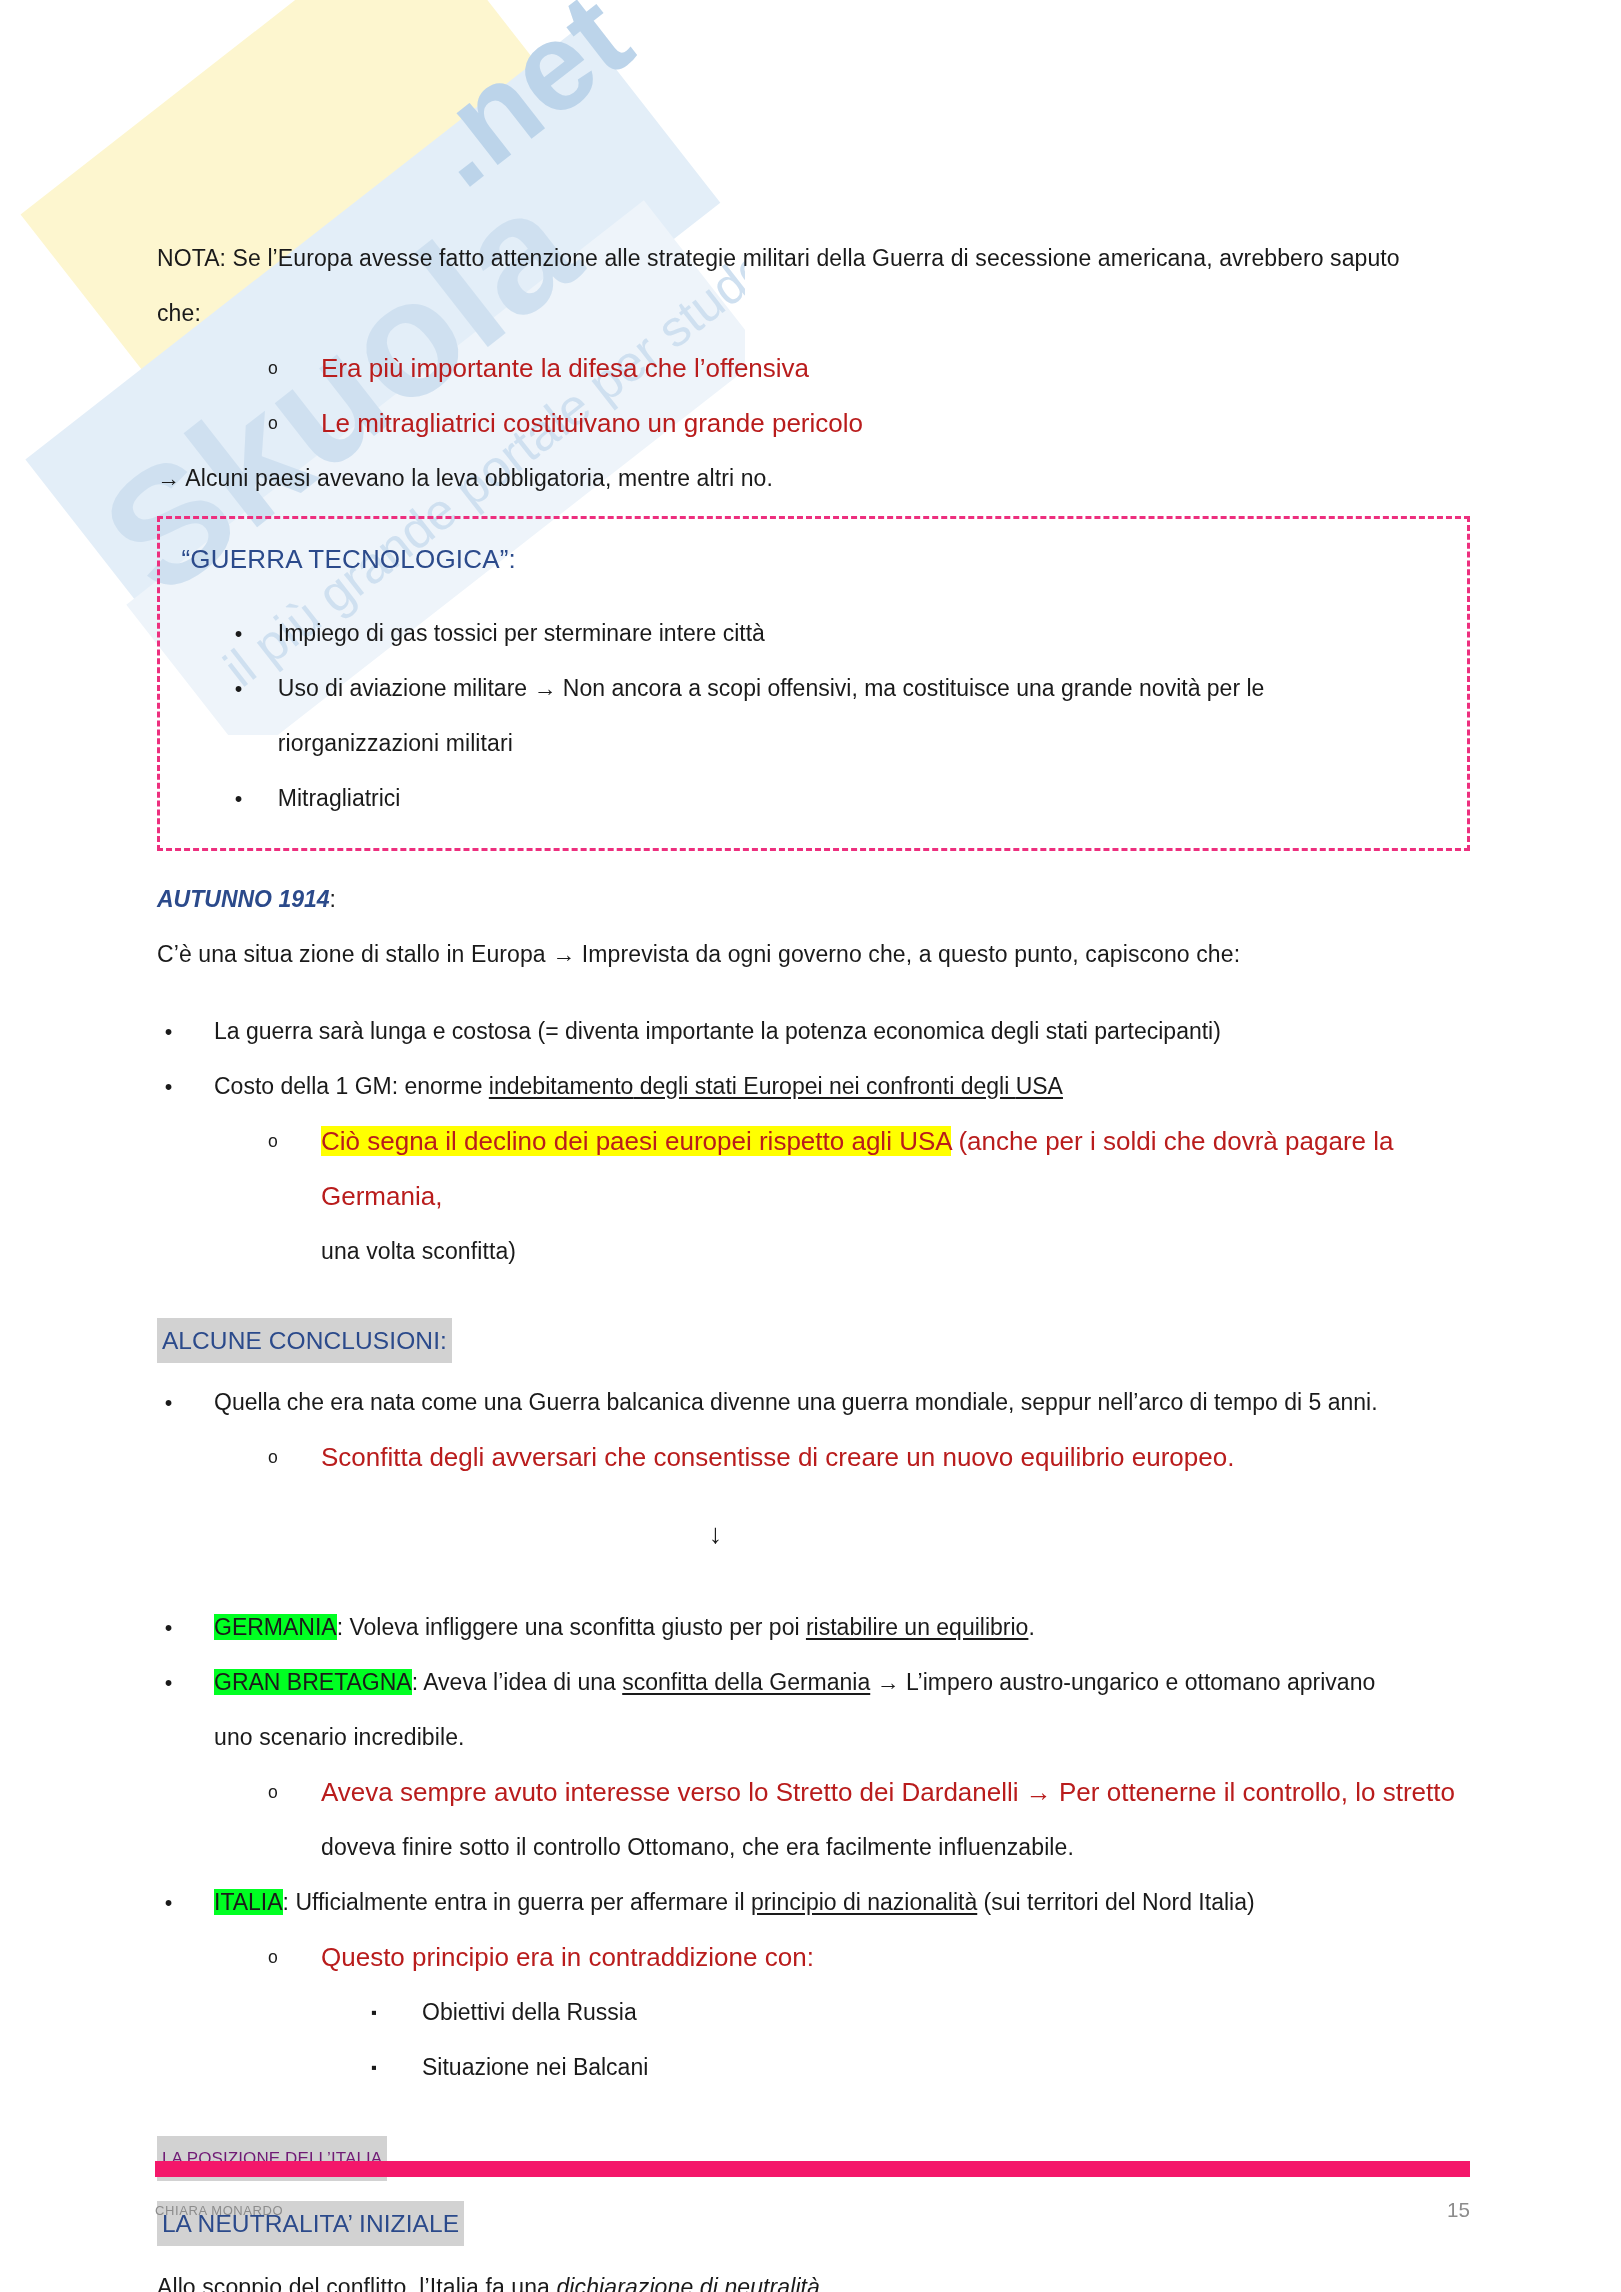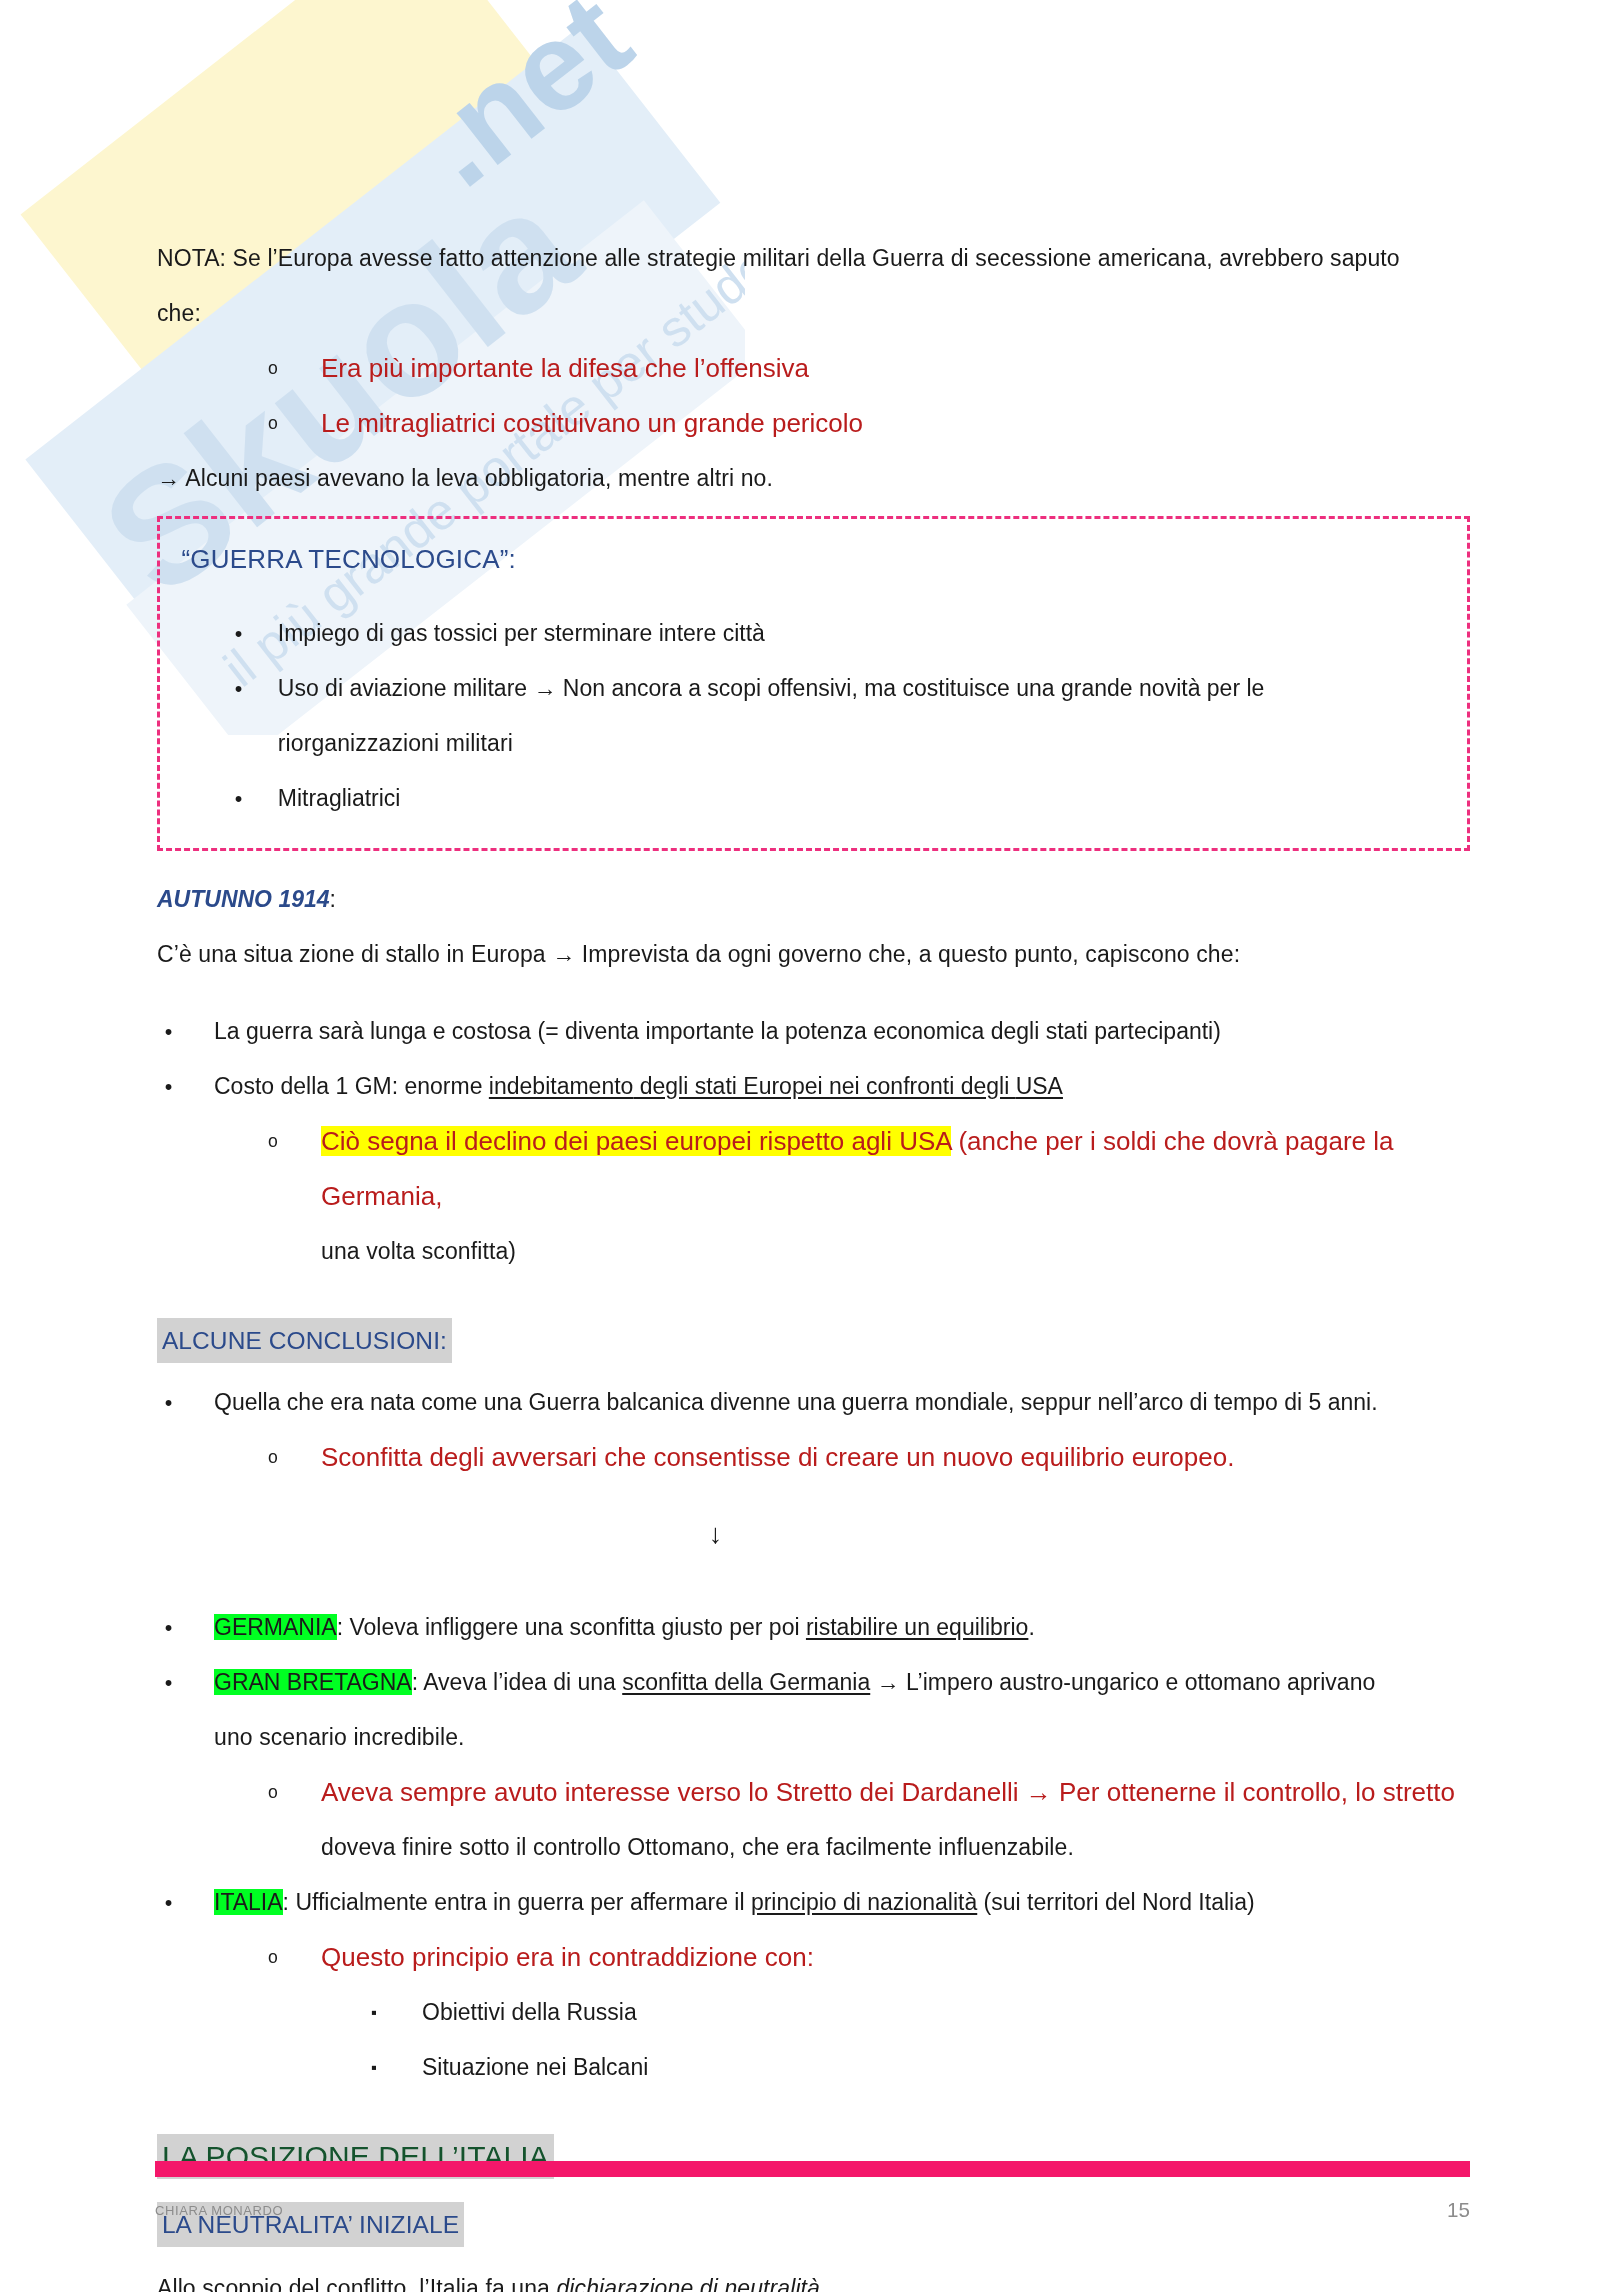--- a/index.html
+++ b/index.html
@@ -154,23 +154,23 @@
   .h-blue-gray {
     display: inline-block;
     font-size: 24.5px;
     line-height: 39px;
     color: #2b4a8b;
     background: #d2d2d2;
     padding: 2.9px 4.9px;
   }
   .h-pink-gray {
     display: inline-block;
-    font-size: 30px;
+    font-size: 17px;
     line-height: 39px;
-    color: #14532d;
+    color: #701a75;
     background: #d2d2d2;
     padding: 2.9px 4.9px;
   }
 
   .arrow-center {
     text-align: center;
     font-size: 27.4px;
     line-height: 55px;
     color: #1a1a1a;
     margin: 0;

